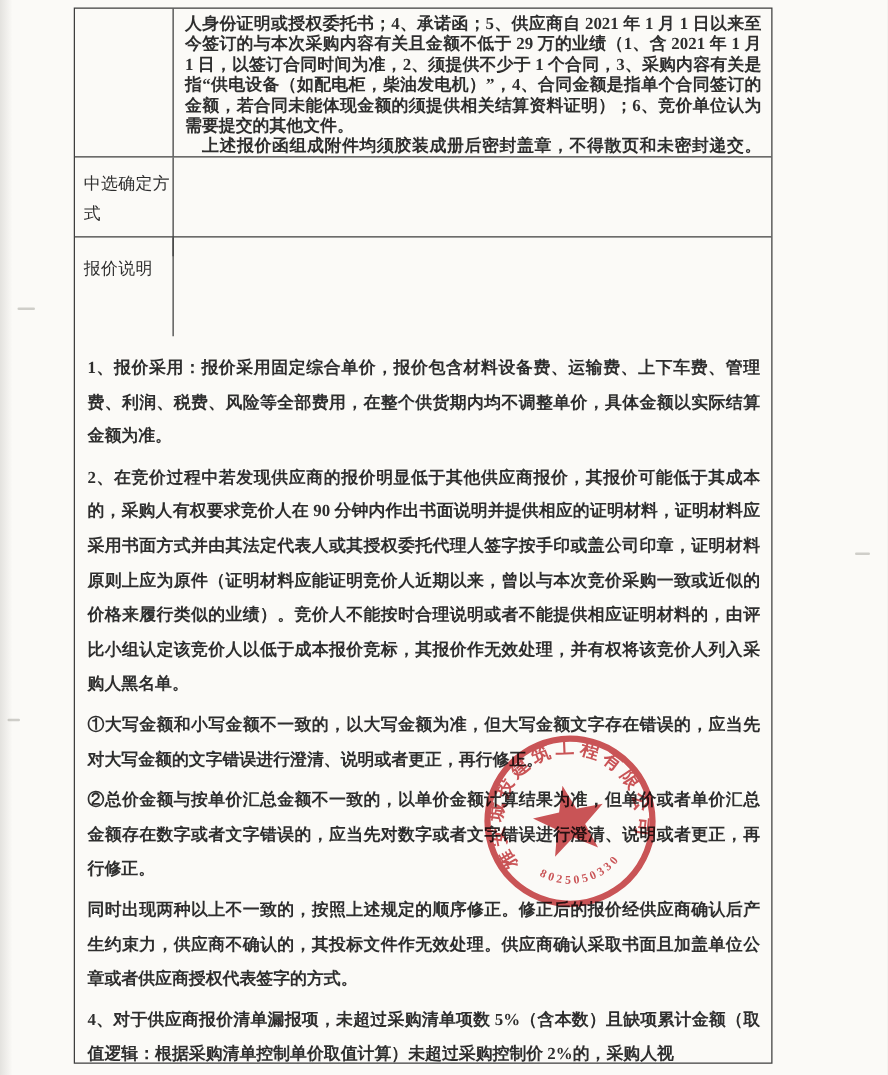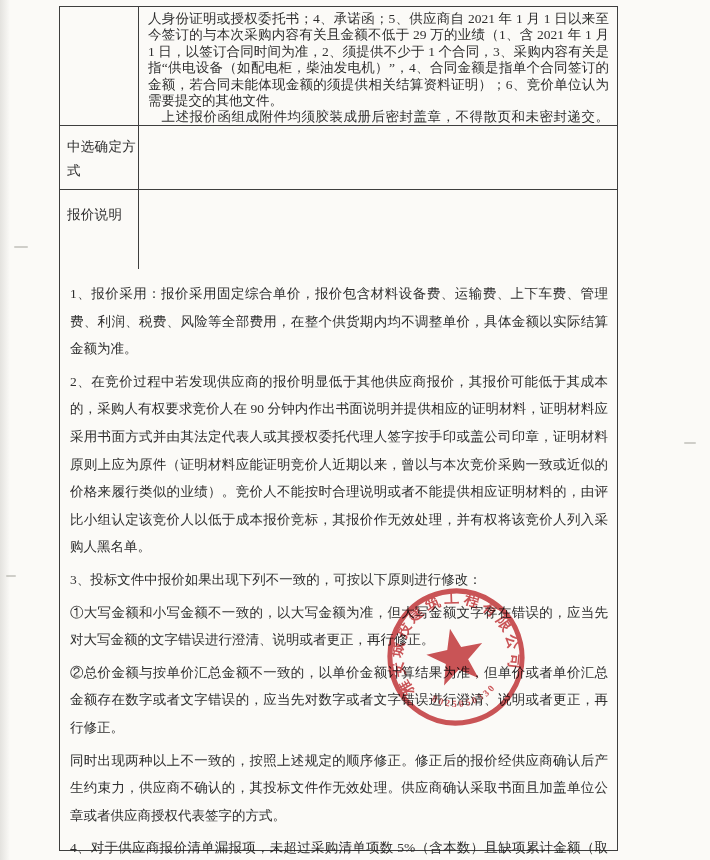--- a/index.html
+++ b/index.html
@@ -42,20 +42,21 @@
     border-right:1.5px solid #3e3e3e;
     font-size:13.5px; line-height:24px;
     padding:9px 2px 0 7px;
     letter-spacing:.3px;
   }
   .row-3 .label-cell { padding-top:13px; }
 
   .content-cell {
     flex:1; overflow:hidden;
     text-align:justify;
+    font-weight:bold;
   }
   .cell-r1 {
     padding:4px 8px 0 9px;
     font-size:13.5px; line-height:16.4px;
   }
   .cell-r1 p:nth-child(2) { text-indent:1em; }
   .cell-r2 {
     padding:2px 8px 0 9px;
     font-size:13.5px; line-height:15.6px;
   }
@@ -102,21 +103,20 @@
 
     <div class="t-row row-2">
       <div class="label-cell">中选确定方式</div>
     </div>
 
     <div class="t-row row-3">
       <div class="label-cell">报价说明</div>
       <div class="content-cell cell-r3">
           <p>1、报价采用：报价采用固定综合单价，报价包含材料设备费、运输费、上下车费、管理费、利润、税费、风险等全部费用，在整个供货期内均不调整单价，具体金额以实际结算金额为准。</p>
           <p>2、在竞价过程中若发现供应商的报价明显低于其他供应商报价，其报价可能低于其成本的，采购人有权要求竞价人在 90 分钟内作出书面说明并提供相应的证明材料，证明材料应采用书面方式并由其法定代表人或其授权委托代理人签字按手印或盖公司印章，证明材料原则上应为原件（证明材料应能证明竞价人近期以来，曾以与本次竞价采购一致或近似的价格来履行类似的业绩）。竞价人不能按时合理说明或者不能提供相应证明材料的，由评比小组认定该竞价人以低于成本报价竞标，其报价作无效处理，并有权将该竞价人列入采购人黑名单。</p>
-          <p>3、投标文件中报价如果出现下列不一致的，可按以下原则进行修改：</p>
           <p>①大写金额和小写金额不一致的，以大写金额为准，但大写金额文字存在错误的，应当先对大写金额的文字错误进行澄清、说明或者更正，再行修正。</p>
           <p>②总价金额与按单价汇总金额不一致的，以单价金额计算结果为准，但单价或者单价汇总金额存在数字或者文字错误的，应当先对数字或者文字错误进行澄清、说明或者更正，再行修正。</p>
           <p>同时出现两种以上不一致的，按照上述规定的顺序修正。修正后的报价经供应商确认后产生约束力，供应商不确认的，其投标文件作无效处理。供应商确认采取书面且加盖单位公章或者供应商授权代表签字的方式。</p>
           <p>4、对于供应商报价清单漏报项，未超过采购清单项数 5%（含本数）且缺项累计金额（取值逻辑：根据采购清单控制单价取值计算）未超过采购控制价 2%的，采购人视</p>
         </div>
     </div>
 
   </div>
 
   <svg class="seal" viewBox="0 0 150 150" xmlns="http://www.w3.org/2000/svg">

